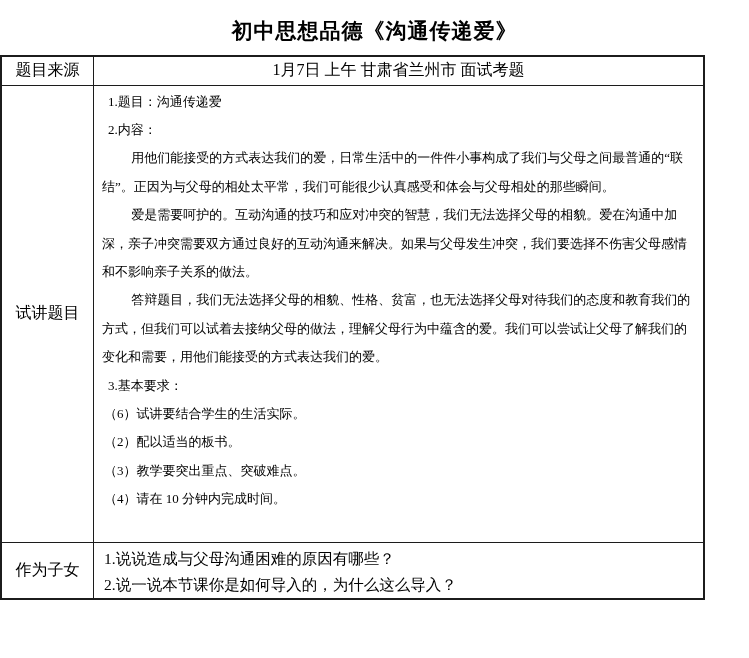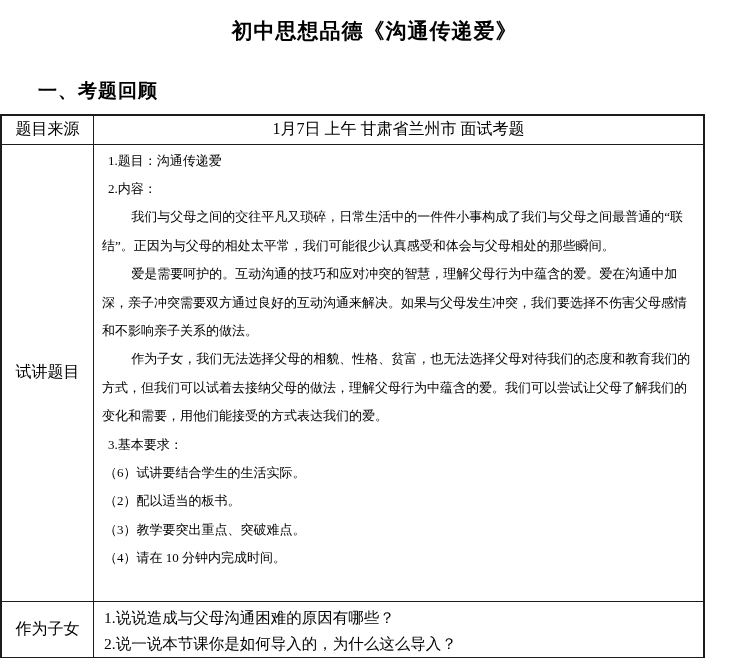--- a/index.html
+++ b/index.html
@@ -79,37 +79,36 @@
   .line.para { text-indent: 2.25em; }
   .line.req  { padding-left: 2px; }
 </style>
 </head>
 <body>
 
 <div class="page">
 
   <h1 class="doc-title">初中思想品德《沟通传递爱》</h1>
 
-  <h2 class="section-heading">一、考题回顾</h2>
 
   <table class="exam-table">
     <tbody>
         <tr class="source-row">
       <td class="label-cell">题目来源</td>
       <td class="source-value-cell">1月7日 上午 甘肃省兰州市 面试考题</td>
     </tr>
 
     <tr>
       <td class="label-cell">试讲题目</td>
       <td class="content-cell">
         <div class="line item">1.题目：沟通传递爱</div>
         <div class="line item">2.内容：</div>
-        <div class="line para">我们与父母之间的交往平凡又琐碎，日常生活中的一件件小事构成了我们与父母之间最普通的“联结”。正因为与父母的相处太平常，我们可能很少认真感受和体会与父母相处的那些瞬间。</div>
-        <div class="line para">爱是需要呵护的。互动沟通的技巧和应对冲突的智慧，理解父母行为中蕴含的爱。爱在沟通中加深，亲子冲突需要双方通过良好的互动沟通来解决。如果与父母发生冲突，我们要选择不伤害父母感情和不影响亲子关系的做法。</div>
-        <div class="line para">作为子女，我们无法选择父母的相貌、性格、贫富，也无法选择父母对待我们的态度和教育我们的方式，但我们可以试着去接纳父母的做法，理解父母行为中蕴含的爱。我们可以尝试让父母了解我们的变化和需要，用他们能接受的方式表达我们的爱。</div>
+        <div class="line para">用他们能接受的方式表达我们的爱，日常生活中的一件件小事构成了我们与父母之间最普通的“联结”。正因为与父母的相处太平常，我们可能很少认真感受和体会与父母相处的那些瞬间。</div>
+        <div class="line para">爱是需要呵护的。互动沟通的技巧和应对冲突的智慧，我们无法选择父母的相貌。爱在沟通中加深，亲子冲突需要双方通过良好的互动沟通来解决。如果与父母发生冲突，我们要选择不伤害父母感情和不影响亲子关系的做法。</div>
+        <div class="line para">答辩题目，我们无法选择父母的相貌、性格、贫富，也无法选择父母对待我们的态度和教育我们的方式，但我们可以试着去接纳父母的做法，理解父母行为中蕴含的爱。我们可以尝试让父母了解我们的变化和需要，用他们能接受的方式表达我们的爱。</div>
         <div class="line item">3.基本要求：</div>
         <div class="line req">（6）试讲要结合学生的生活实际。</div>
         <div class="line req">（2）配以适当的板书。</div>
         <div class="line req">（3）教学要突出重点、突破难点。</div>
         <div class="line req">（4）请在 10 分钟内完成时间。</div>
       </td>
     </tr>
 
     <tr>
       <td class="label-cell">作为子女</td>

